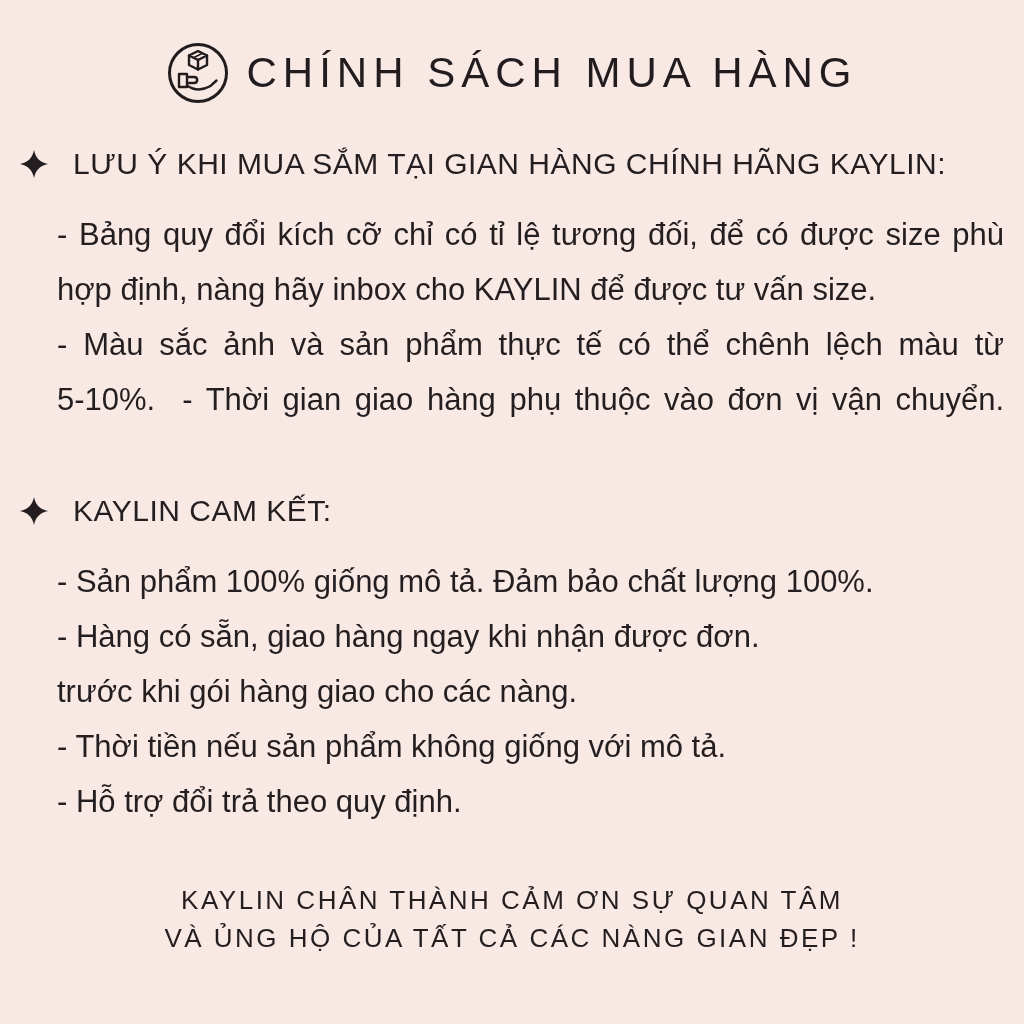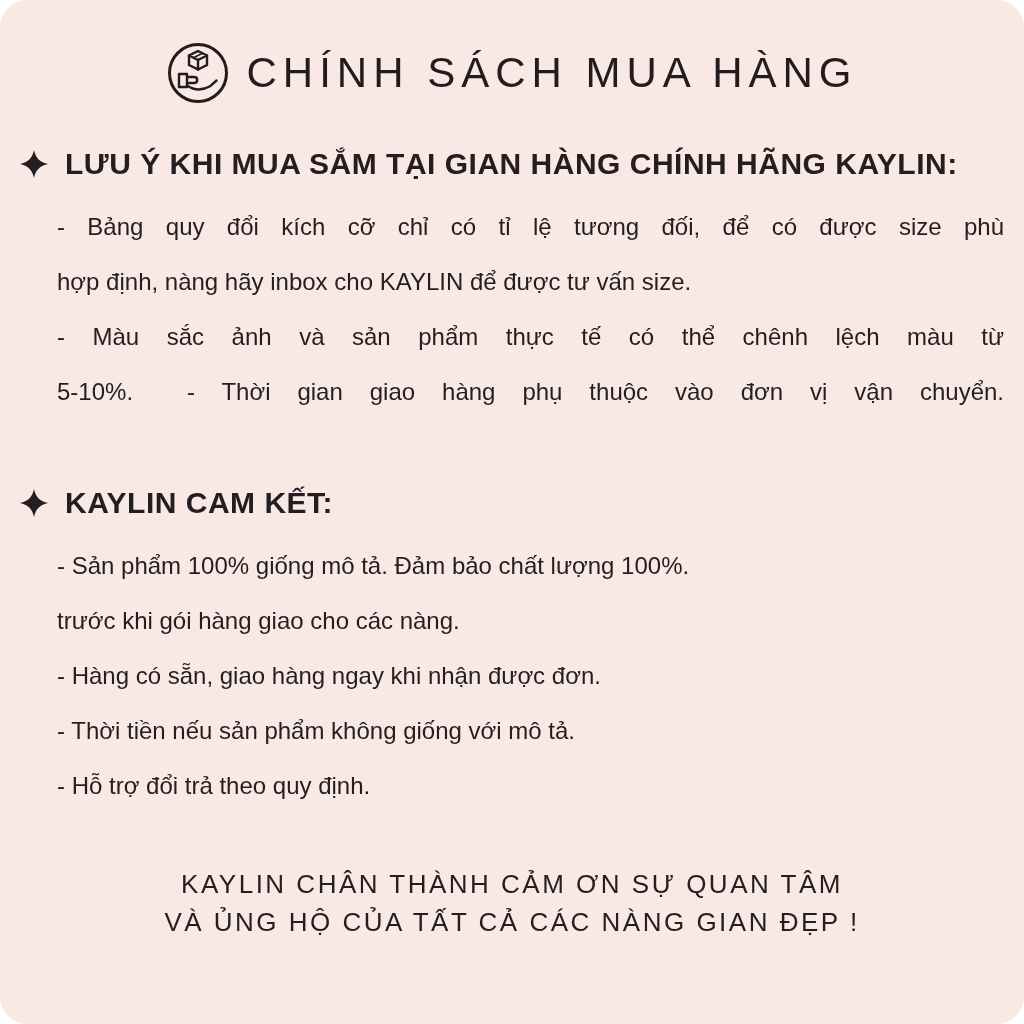--- a/index.html
+++ b/index.html
@@ -5,21 +5,20 @@
   html, body { margin: 0; padding: 0; }
   .canvas {
     position: relative;
     width: 1024px;
     height: 1024px;
     background: #f8e9e4;
     color: #241e20;
     font-family: "Liberation Sans", sans-serif;
     overflow: hidden;
     box-sizing: border-box;
-    border-radius: 27px;
   }
   
   .header {
     display: flex;
     align-items: center;
     justify-content: center;
     gap: 16px;
     padding-top: 40px;
     height: 66px;
   }
@@ -41,30 +40,30 @@
   .sparkle {
     position: absolute;
     left: -38px;
     top: 50%;
     transform: translateY(-50%);
     width: 30px;
     height: 30px;
   }
   .sparkle svg { width: 30px; height: 30px; display: block; }
   .heading {
-    margin: 8px;
+    margin: 16px;
     font-size: 30px;
-    font-weight: 700;
+    font-weight: 400;
     letter-spacing: 0.5px;
     line-height: 55px;
     white-space: nowrap;
   }
   .line {
     margin: 0;
-    font-size: 24px;
+    font-size: 31px;
     font-weight: 400;
     line-height: 55px;
   }
   .line.justify {
     text-align: justify;
     text-align-last: justify;
   }
   
   .footer {
     margin-top: 52px;
@@ -120,22 +119,22 @@
     <div class="heading-row">
       <span class="sparkle">
         <svg viewBox="0 0 32 32" fill="#241e20">
           <path d="M16 1 C17.6 9.4 22.6 14.4 31 16 C22.6 17.6 17.6 22.6 16 31 C14.4 22.6 9.4 17.6 1 16 C9.4 14.4 14.4 9.4 16 1 Z"></path>
         </svg>
       </span>
       <h2 class="heading">KAYLIN CAM KẾT:</h2>
     </div>
     <div class="lines">
       <p class="line">- Sản phẩm 100% giống mô tả. Đảm bảo chất lượng 100%.</p>
+      <p class="line">- Hàng có sẵn, giao hàng ngay khi nhận được đơn.</p>
       <p class="line">trước khi gói hàng giao cho các nàng.</p>
-      <p class="line">- Hàng có sẵn, giao hàng ngay khi nhận được đơn.</p>
       <p class="line">- Thời tiền nếu sản phẩm không giống với mô tả.</p>
       <p class="line">- Hỗ trợ đổi trả theo quy định.</p>
     </div>
   </section>
 
   <footer class="footer">
     <p>KAYLIN CHÂN THÀNH CẢM ƠN SỰ QUAN TÂM</p>
     <p>VÀ ỦNG HỘ CỦA TẤT CẢ CÁC NÀNG GIAN ĐẸP !</p>
   </footer>
 

